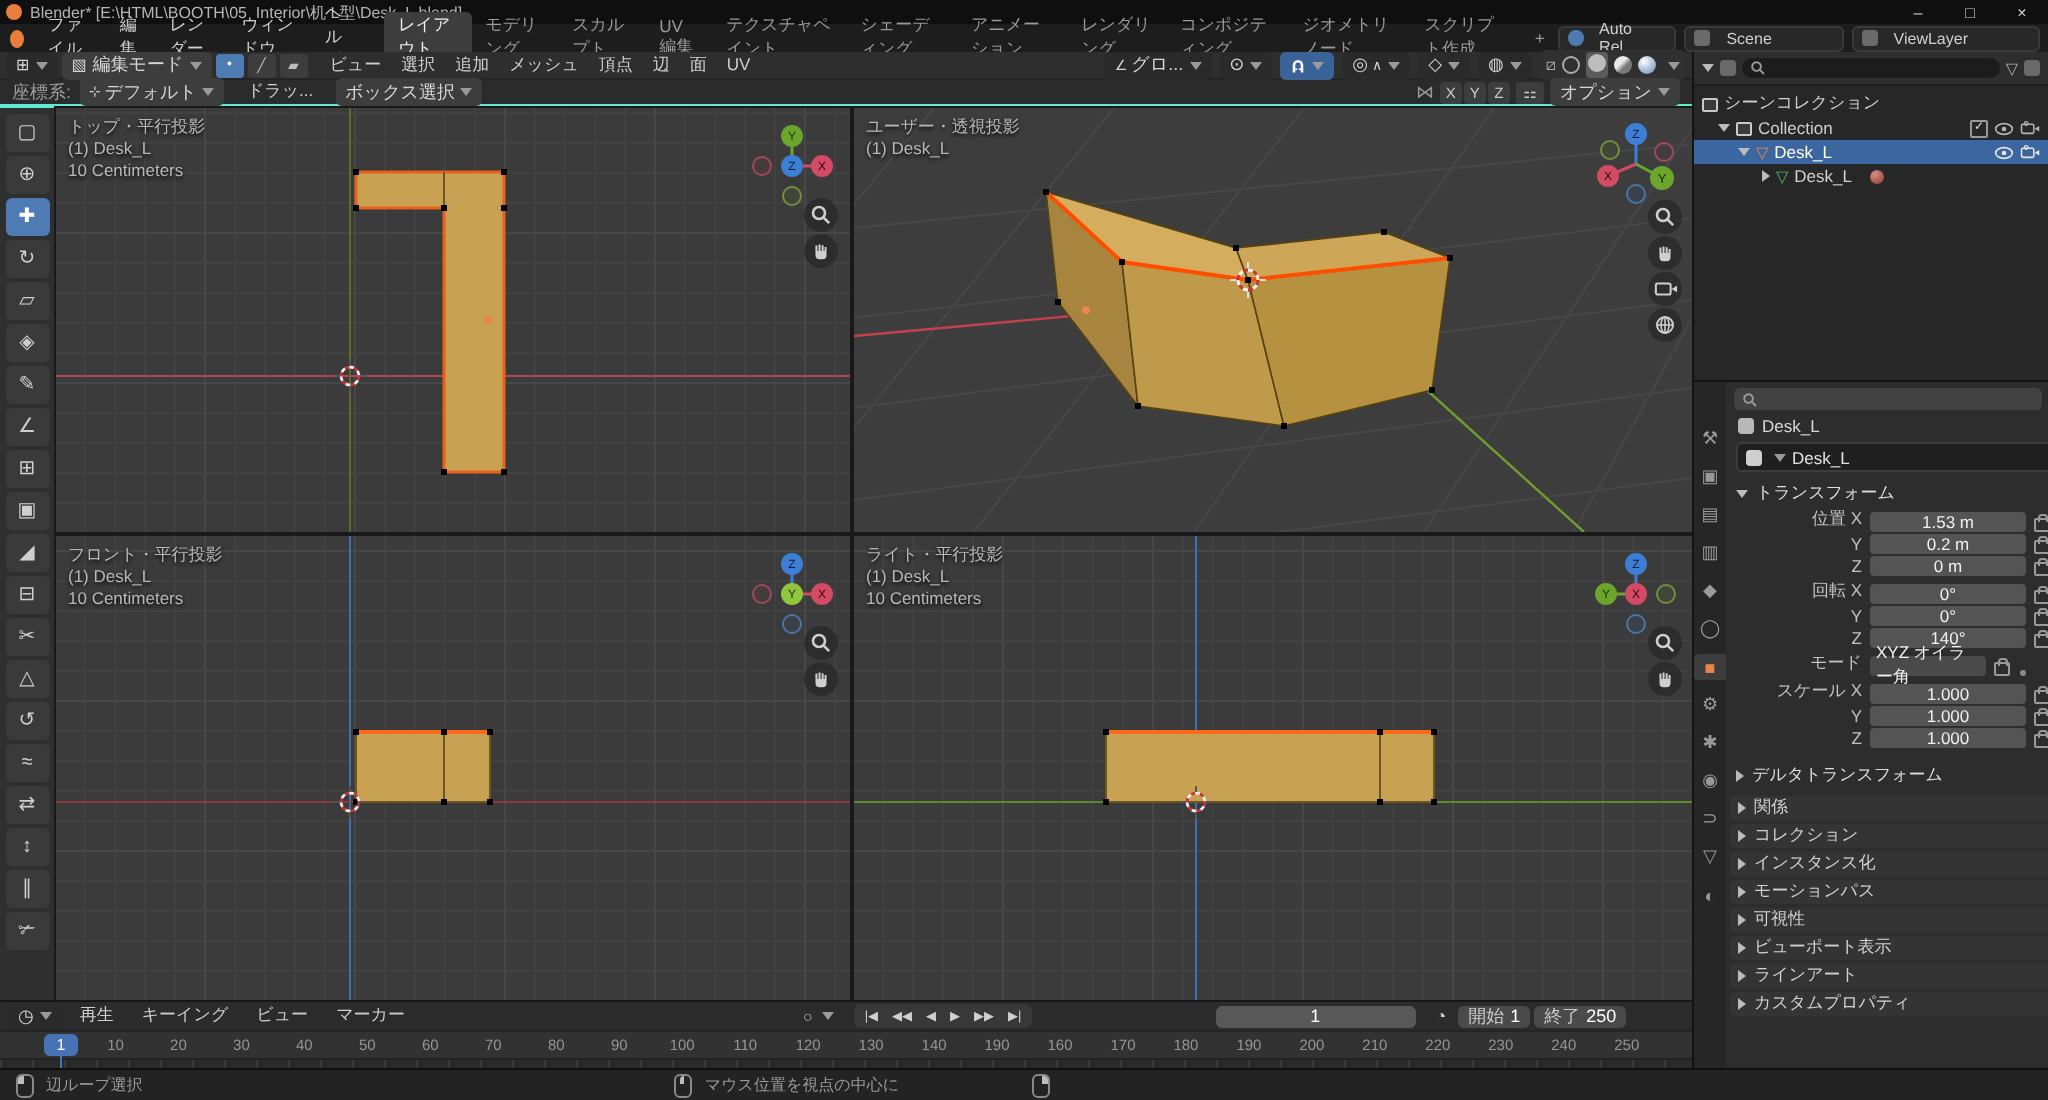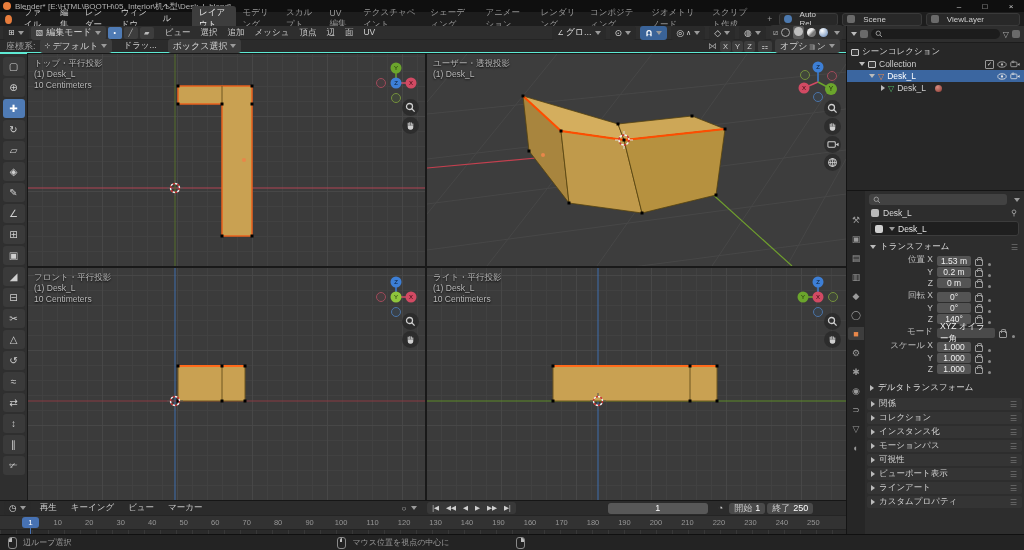--- a/index.html
+++ b/index.html
@@ -85,21 +85,21 @@
   #pbody{flex:1;position:relative;font-size:8.5px;}
   .psearch{display:flex;align-items:center;gap:4px;margin:3px 4px;}
   .psearch .srch{height:11px;background:#424242;border-radius:3px;color:#999;}
   .pcrumb{display:flex;align-items:center;gap:4px;margin:2px 6px;color:#d8d8d8;}
   .pname{display:flex;align-items:center;gap:3px;margin:3px 5px;background:#1f1f1f;border:1px solid #3c3c3c;border-radius:3px;height:13px;padding:0 4px;color:#e2e2e2;}
   .psec{display:flex;align-items:center;gap:4px;margin:5px 5px 3px;color:#dedede;}
   .grip{margin-left:auto;color:#6f6f6f;font-size:8px;letter-spacing:1px;}
   .trow{display:flex;align-items:flex-end;height:10px;margin:1px 5px 1px 0;}
   .trow.gap{margin-bottom:4px;}
   .trow .lbl{width:68px;text-align:right;color:#c2c2c2;padding-right:4px;}
-  .trow .val{width:34px;background:#545454;border-radius:2px;height:10px;display:flex;align-items:center;justify-content:center;color:#f0f0f0;}
+  .trow .val{width:78px;background:#545454;border-radius:2px;height:10px;display:flex;align-items:center;justify-content:center;color:#f0f0f0;}
   .trow.dropdown .val{background:#4a4a4a;justify-content:space-between;padding:0 3px;width:58px;box-sizing:border-box;}
   .lock{width:6px;height:5px;border:1px solid #9a9a9a;border-radius:1px;margin-left:4px;position:relative;}
   .lock:before{content:"";position:absolute;left:1px;top:-3px;width:3px;height:3px;border:1px solid #9a9a9a;border-bottom:none;border-radius:2px 2px 0 0;}
   .adot{width:3px;height:3px;border-radius:50%;background:#8a8a8a;margin-left:5px;}
   .cpanel{display:flex;align-items:center;gap:4px;background:#343434;border-radius:2px;height:12px;margin:0 2px 2px;padding:0 4px;color:#d2d2d2;}
   
   #timeline{left:0;top:500px;width:846px;height:34px;background:#2b2b2b;border-top:1px solid #161616;box-sizing:border-box;}
   #tl-hdr{height:14px;display:flex;align-items:center;gap:2px;padding:0 4px;}
   #tl-ruler{position:relative;height:13px;background:#323232;border-top:1px solid #242424;}
   .ticks{position:absolute;left:42px;width:787px;top:0;height:13px;display:flex;}

